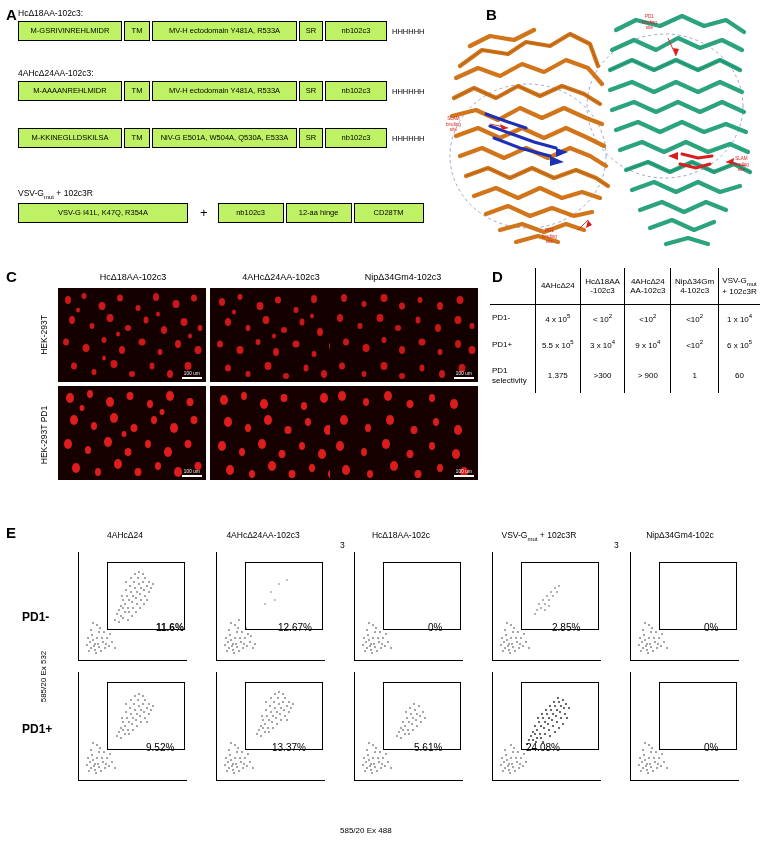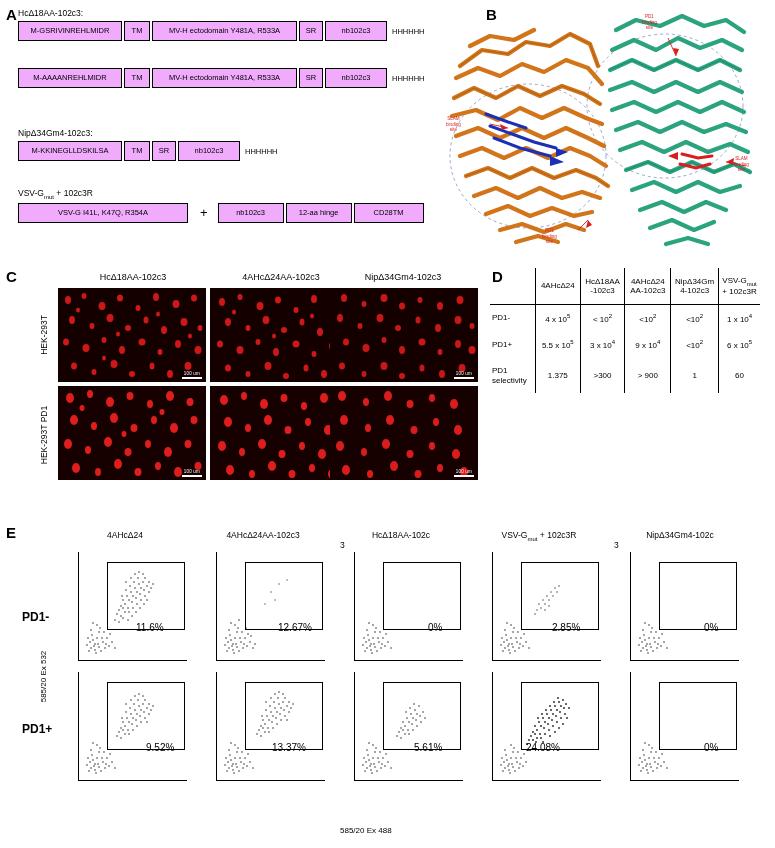--- a/index.html
+++ b/index.html
@@ -17,21 +17,21 @@
     font-weight:bold;
     font-family:"Liberation Sans", sans-serif;
   }
   
   #panelA{position:absolute;left:18px;top:6px;width:400px;height:245px;}
   .construct{position:absolute;}
   .construct .cname{font-size:8.5px;margin-bottom:3px;}
   .row{display:flex;align-items:center;}
   .box{
     border:1px solid #000;
-    background:#f0abfc;
+    background:#bef264;
     font-size:7.5px;
     text-align:center;
     padding:5px 4px;
     margin-right:2px;
     box-sizing:border-box;
     white-space:nowrap;
     line-height:1.1;
   }
   .tail{font-size:7.5px;margin-left:3px;}
   .plus{font-size:13px;margin:0 10px;}
@@ -128,35 +128,36 @@
       <div class="box" style="width:104px">M-GSRIVINREHLMIDR</div>
       <div class="box" style="width:26px">TM</div>
       <div class="box" style="width:145px">MV-H ectodomain Y481A, R533A</div>
       <div class="box" style="width:24px">SR</div>
       <div class="box" style="width:62px">nb102c3</div>
       <div class="tail">HHHHHH</div>
     </div>
   </div>
 
   <div class="construct" style="left:0px;top:62px;">
+    <div class="cname">4AHcΔ24AA-102c3:</div>
     <div class="row">
       <div class="box" style="width:104px">M-AAAANREHLMIDR</div>
       <div class="box" style="width:26px">TM</div>
       <div class="box" style="width:145px">MV-H ectodomain Y481A, R533A</div>
       <div class="box" style="width:24px">SR</div>
       <div class="box" style="width:62px">nb102c3</div>
       <div class="tail">HHHHHH</div>
     </div>
   </div>
 
   <div class="construct" style="left:0px;top:122px;">
-    <div class="cname">NipΔ34Gm4-102c3:</div>
     <div class="row">
       <div class="box" style="width:104px">M-KKINEGLLDSKILSA</div>
       <div class="box" style="width:26px">TM</div>
+      <div class="box" style="width:145px">NiV-G E501A, W504A, Q530A, E533A</div>
       <div class="box" style="width:24px">SR</div>
       <div class="box" style="width:62px">nb102c3</div>
       <div class="tail">HHHHHH</div>
     </div>
   </div>
 
   <div class="construct" style="left:0px;top:182px;">
     <div class="cname">
       <span>VSV-G</span><sub style="font-size:6px">mut</sub><span> + 102c3R</span>
     </div>
@@ -686,21 +687,21 @@
         <circle cx="44" cy="66" r="0.8"></circle>
         <circle cx="57" cy="60" r="0.8"></circle>
       <circle cx="61" cy="56" r="0.8"></circle>
         <circle cx="53" cy="64" r="0.8"></circle>
         <circle cx="49" cy="68" r="0.8"></circle>
         <circle cx="65" cy="52" r="0.8"></circle>
     </g>
   </svg>
   <div class="gate" style="left:28px;top:10px;width:78px;height:68px;"></div>
 </div>
-<div class="pct" style="left:136px;top:622px;">11.6%</div>
+<div class="pct" style="left:156px;top:622px;font-weight:bold;">11.6%</div>
 
 <div class="flow" style="left:216px;top:552px;width:108px;height:108px;">
   <svg width="108" height="108">
     <g fill="#333">
       <circle cx="12" cy="96" r="0.8"></circle>
         <circle cx="16" cy="92" r="0.8"></circle>
         <circle cx="10" cy="99" r="0.8"></circle>
         <circle cx="20" cy="95" r="0.8"></circle>
       <circle cx="14" cy="88" r="0.8"></circle>
         <circle cx="22" cy="99" r="0.8"></circle>

